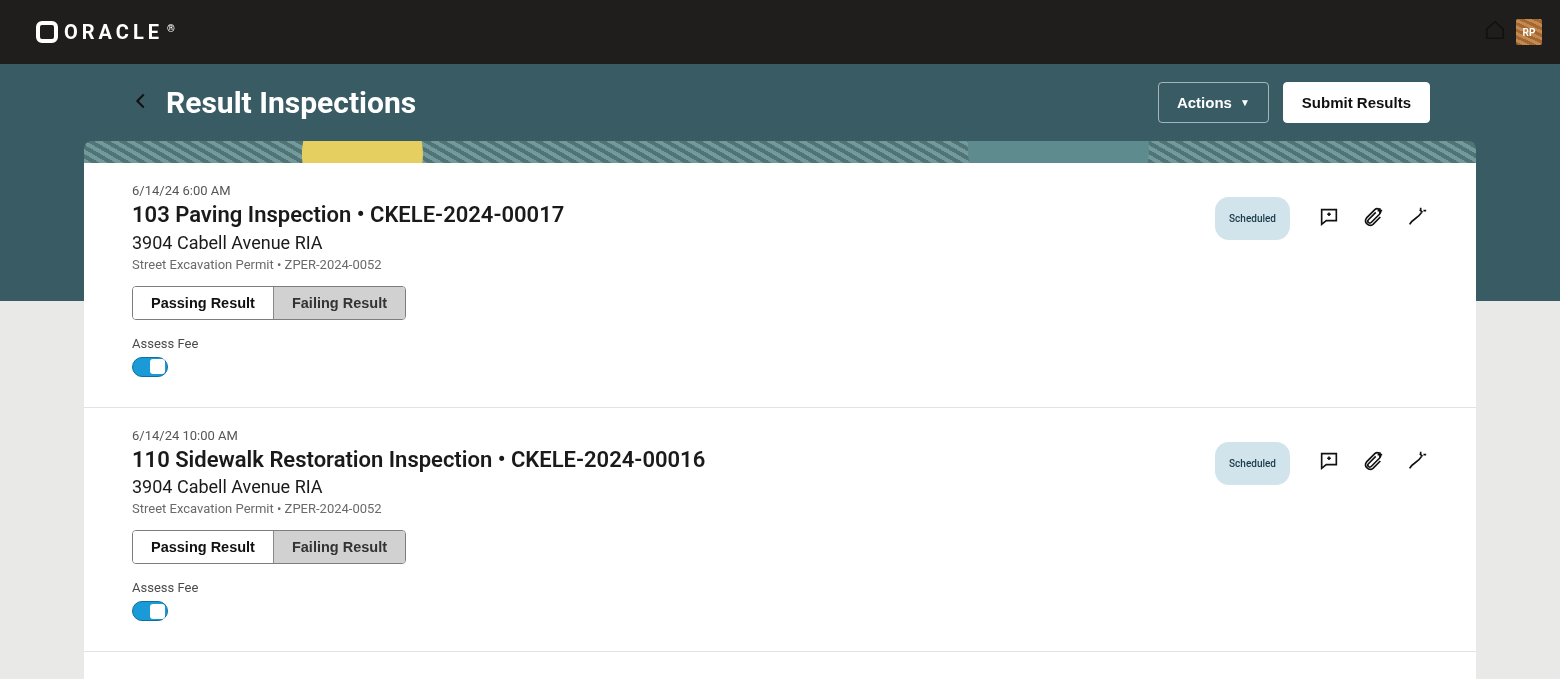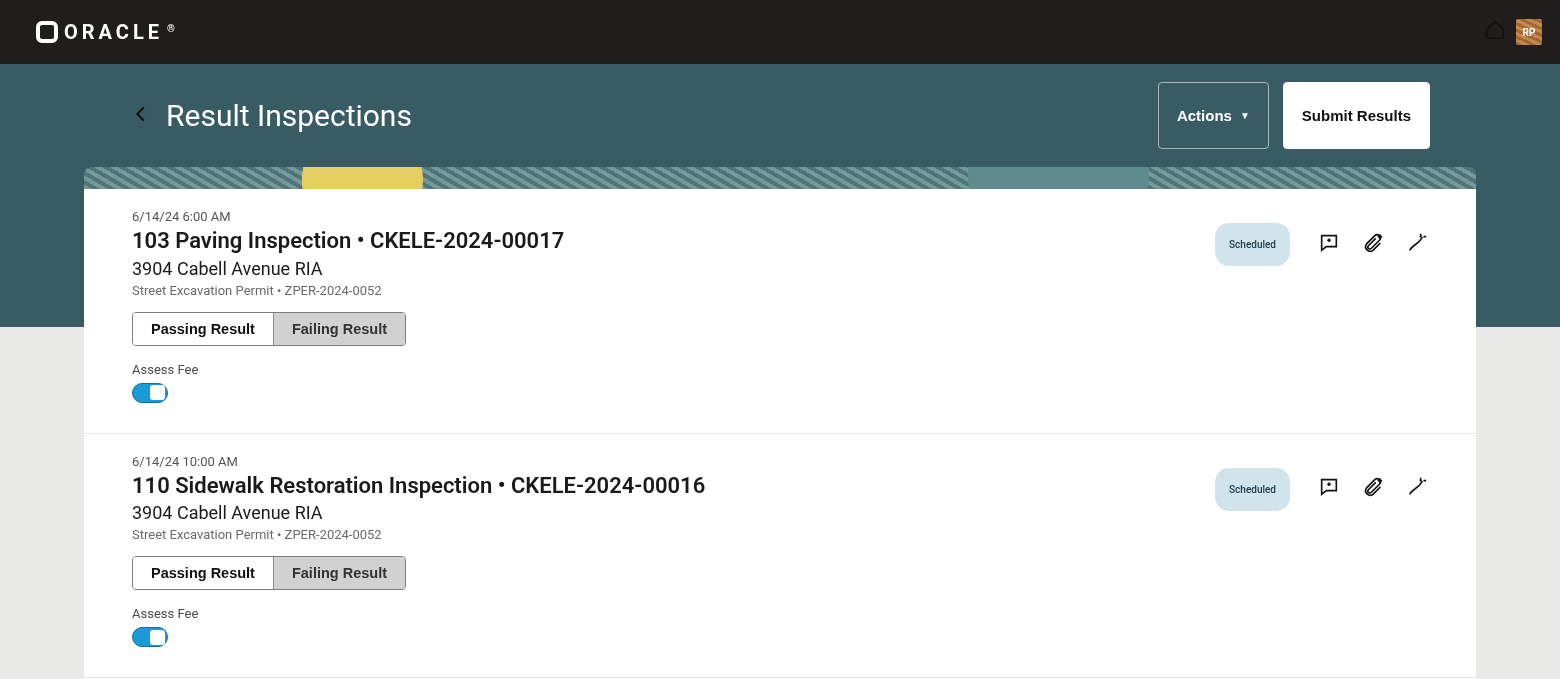--- a/index.html
+++ b/index.html
@@ -58,23 +58,23 @@
     padding-bottom: 160px; 
   }
   .header-bar {
     display: flex;
     align-items: center;
     justify-content: space-between;
     padding: 18px 130px 18px 130px;
   }
   .header-left { display: flex; align-items: center; gap: 14px; }
   .back-btn svg { width: 18px; height: 18px; stroke: #fff; }
-  .page-title { color: #fff; font-size: 30px; font-weight: 400; }
+  .page-title { color: #fff; font-size: 30px; font-weight: 700; }
   .header-actions { display: flex; align-items: center; gap: 14px; }
-  .btn { font-size: 15px; font-weight: 600; border-radius: 4px; padding: 24px 18px; cursor: pointer; display: inline-flex; align-items: center; gap: 8px; }
+  .btn { font-size: 15px; font-weight: 600; border-radius: 4px; padding: 11px 18px; cursor: pointer; display: inline-flex; align-items: center; gap: 8px; }
   .btn-outline-light { background: transparent; color: #fff; border: 1px solid rgba(255,255,255,0.55); }
   .btn-outline-light .cd { font-size: 10px; }
   .btn-primary-white { background: #fff; color: #111; border: 1px solid #fff; }
 
   
   .card-wrap {
     position: relative;
     margin: -160px 84px 0 84px;
   }
   .decor-strip {

